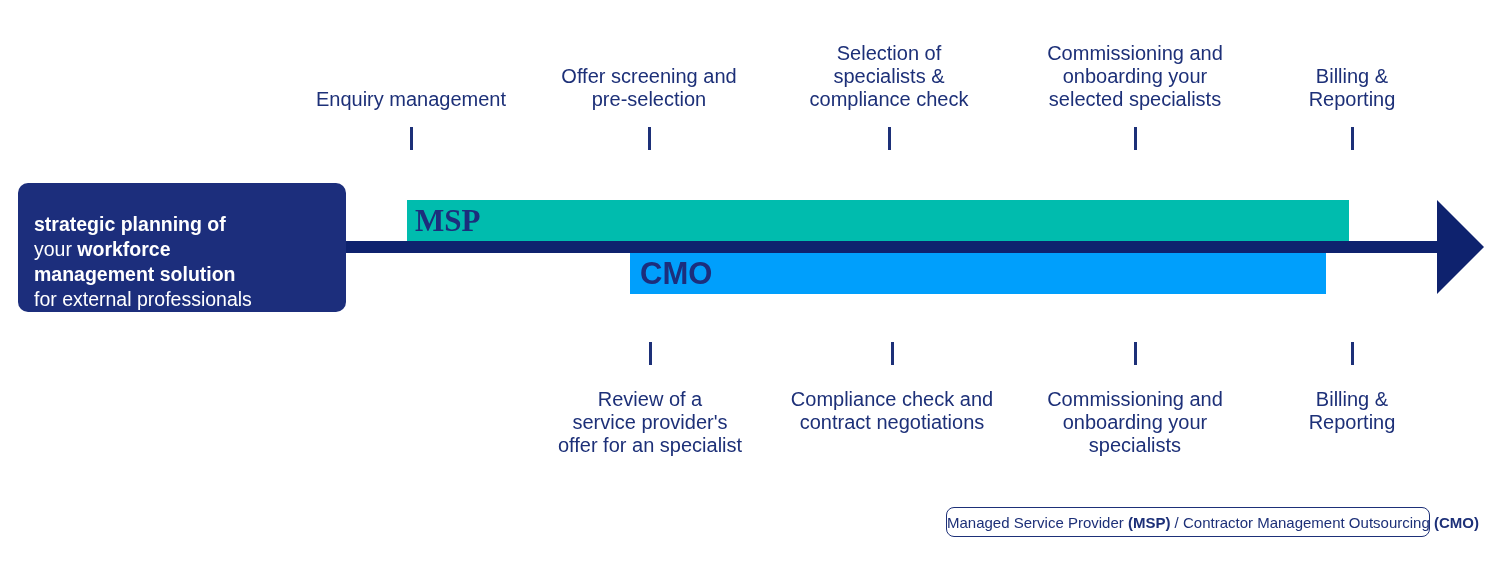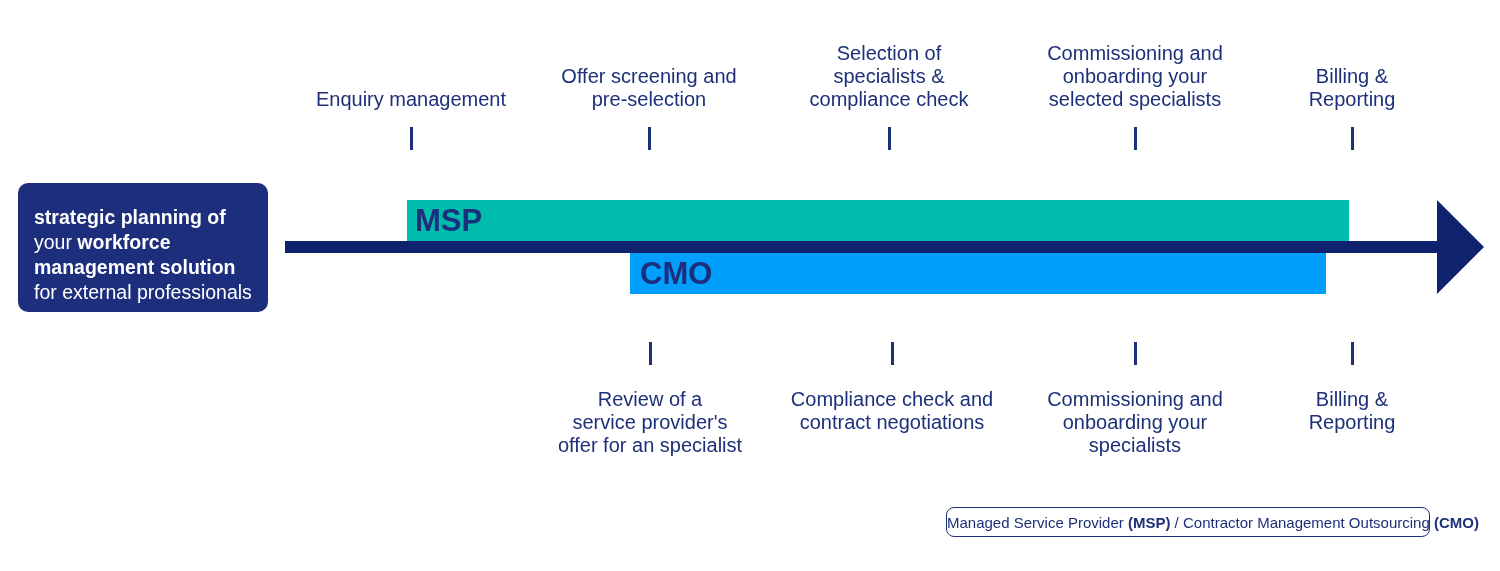--- a/index.html
+++ b/index.html
@@ -64,28 +64,28 @@
   .bt0 { left: 649px; }
   .bt1 { left: 891px; }
   .bt2 { left: 1134px; }
   .bt3 { left: 1351px; }
 
   
   .intro-box {
     position: absolute;
     left: 18px;
     top: 183px;
-    width: 250px;
+    width: 328px;
     height: 129px;
     background: var(--navy_box);
     border-radius: 10px;
     color: #ffffff;
     font-size: 19.5px;
     line-height: 25px;
-    padding: 22px 16px;
+    padding: 29px 16px;
     z-index: 3;
   }
   .intro-box .b { font-weight: bold; }
 
   
   .arrow-shaft {
     position: absolute;
     left: 285px;
     top: 241px;
     width: 1157px;
@@ -115,20 +115,21 @@
     font-size: 31px;
     color: var(--navy_box);
     z-index: 1;
   }
   .bar-msp {
     left: 407px;
     top: 200px;
     width: 942px;
     background: var(--teal);
     padding-left: 8px;
+    font-family: Liberation Serif, serif;
   }
   .bar-cmo {
     left: 630px;
     top: 253px;
     width: 696px;
     background: var(--blue);
     padding-left: 10px;
   }
 
   

